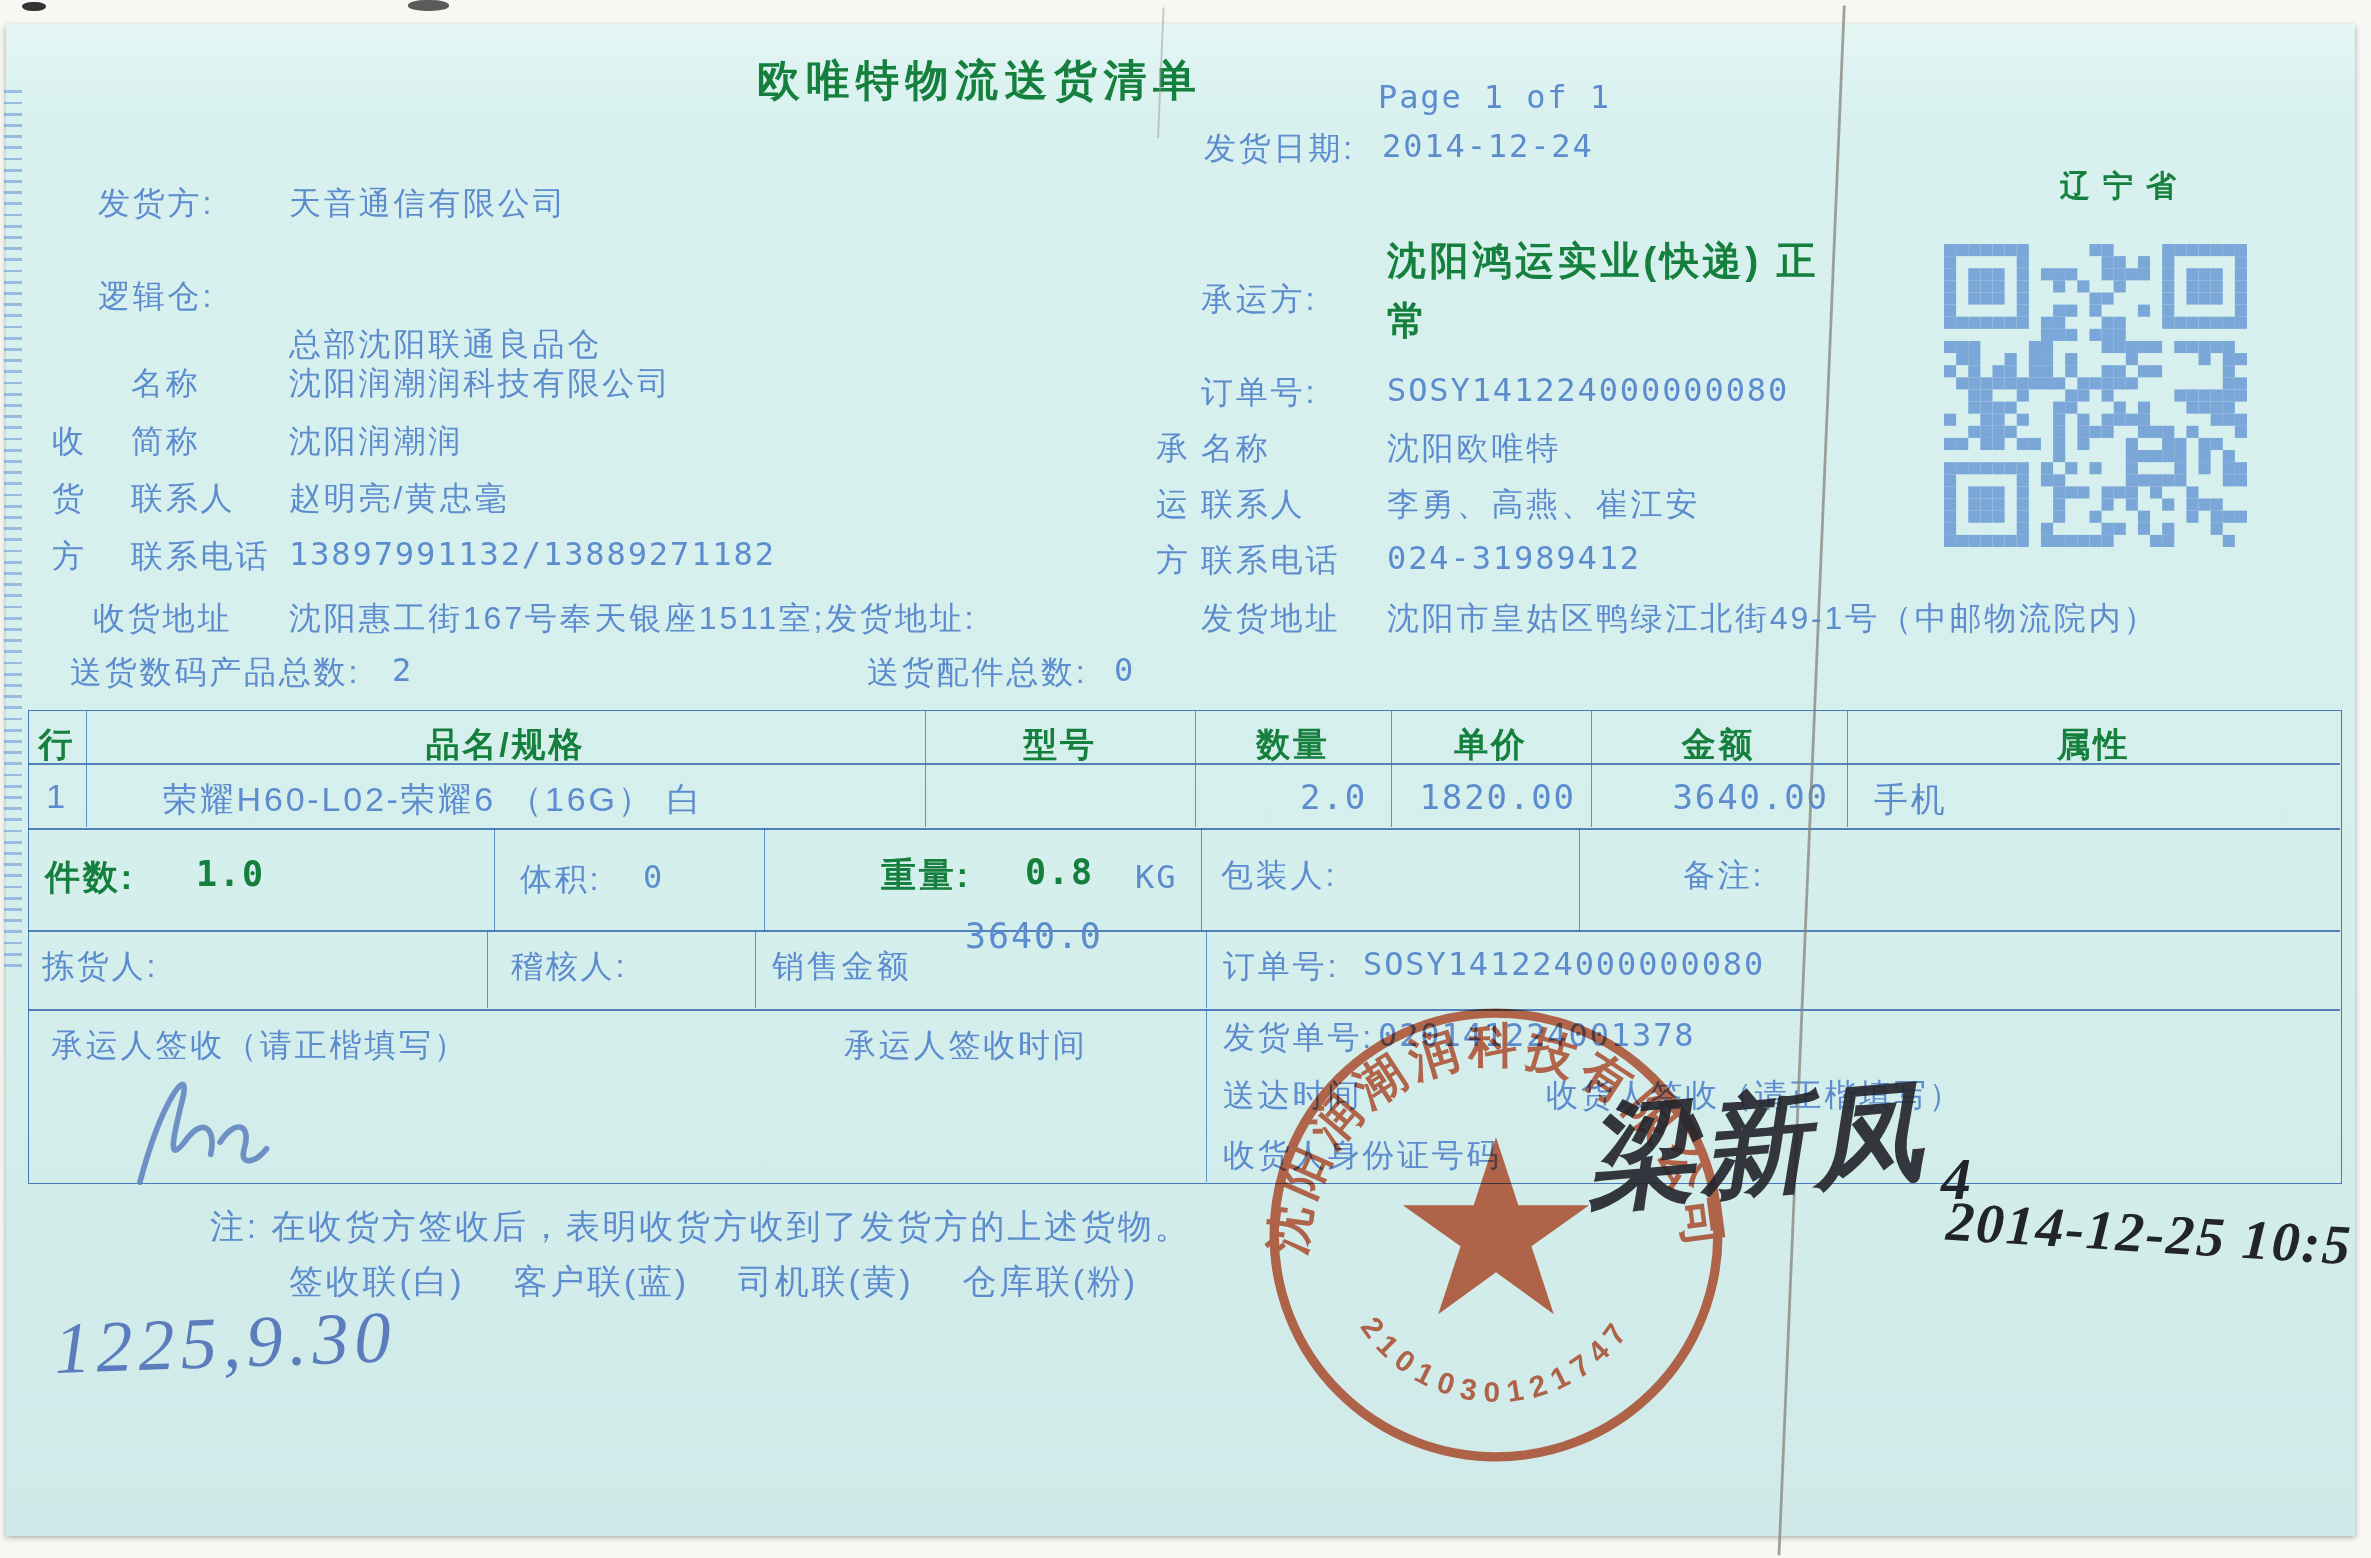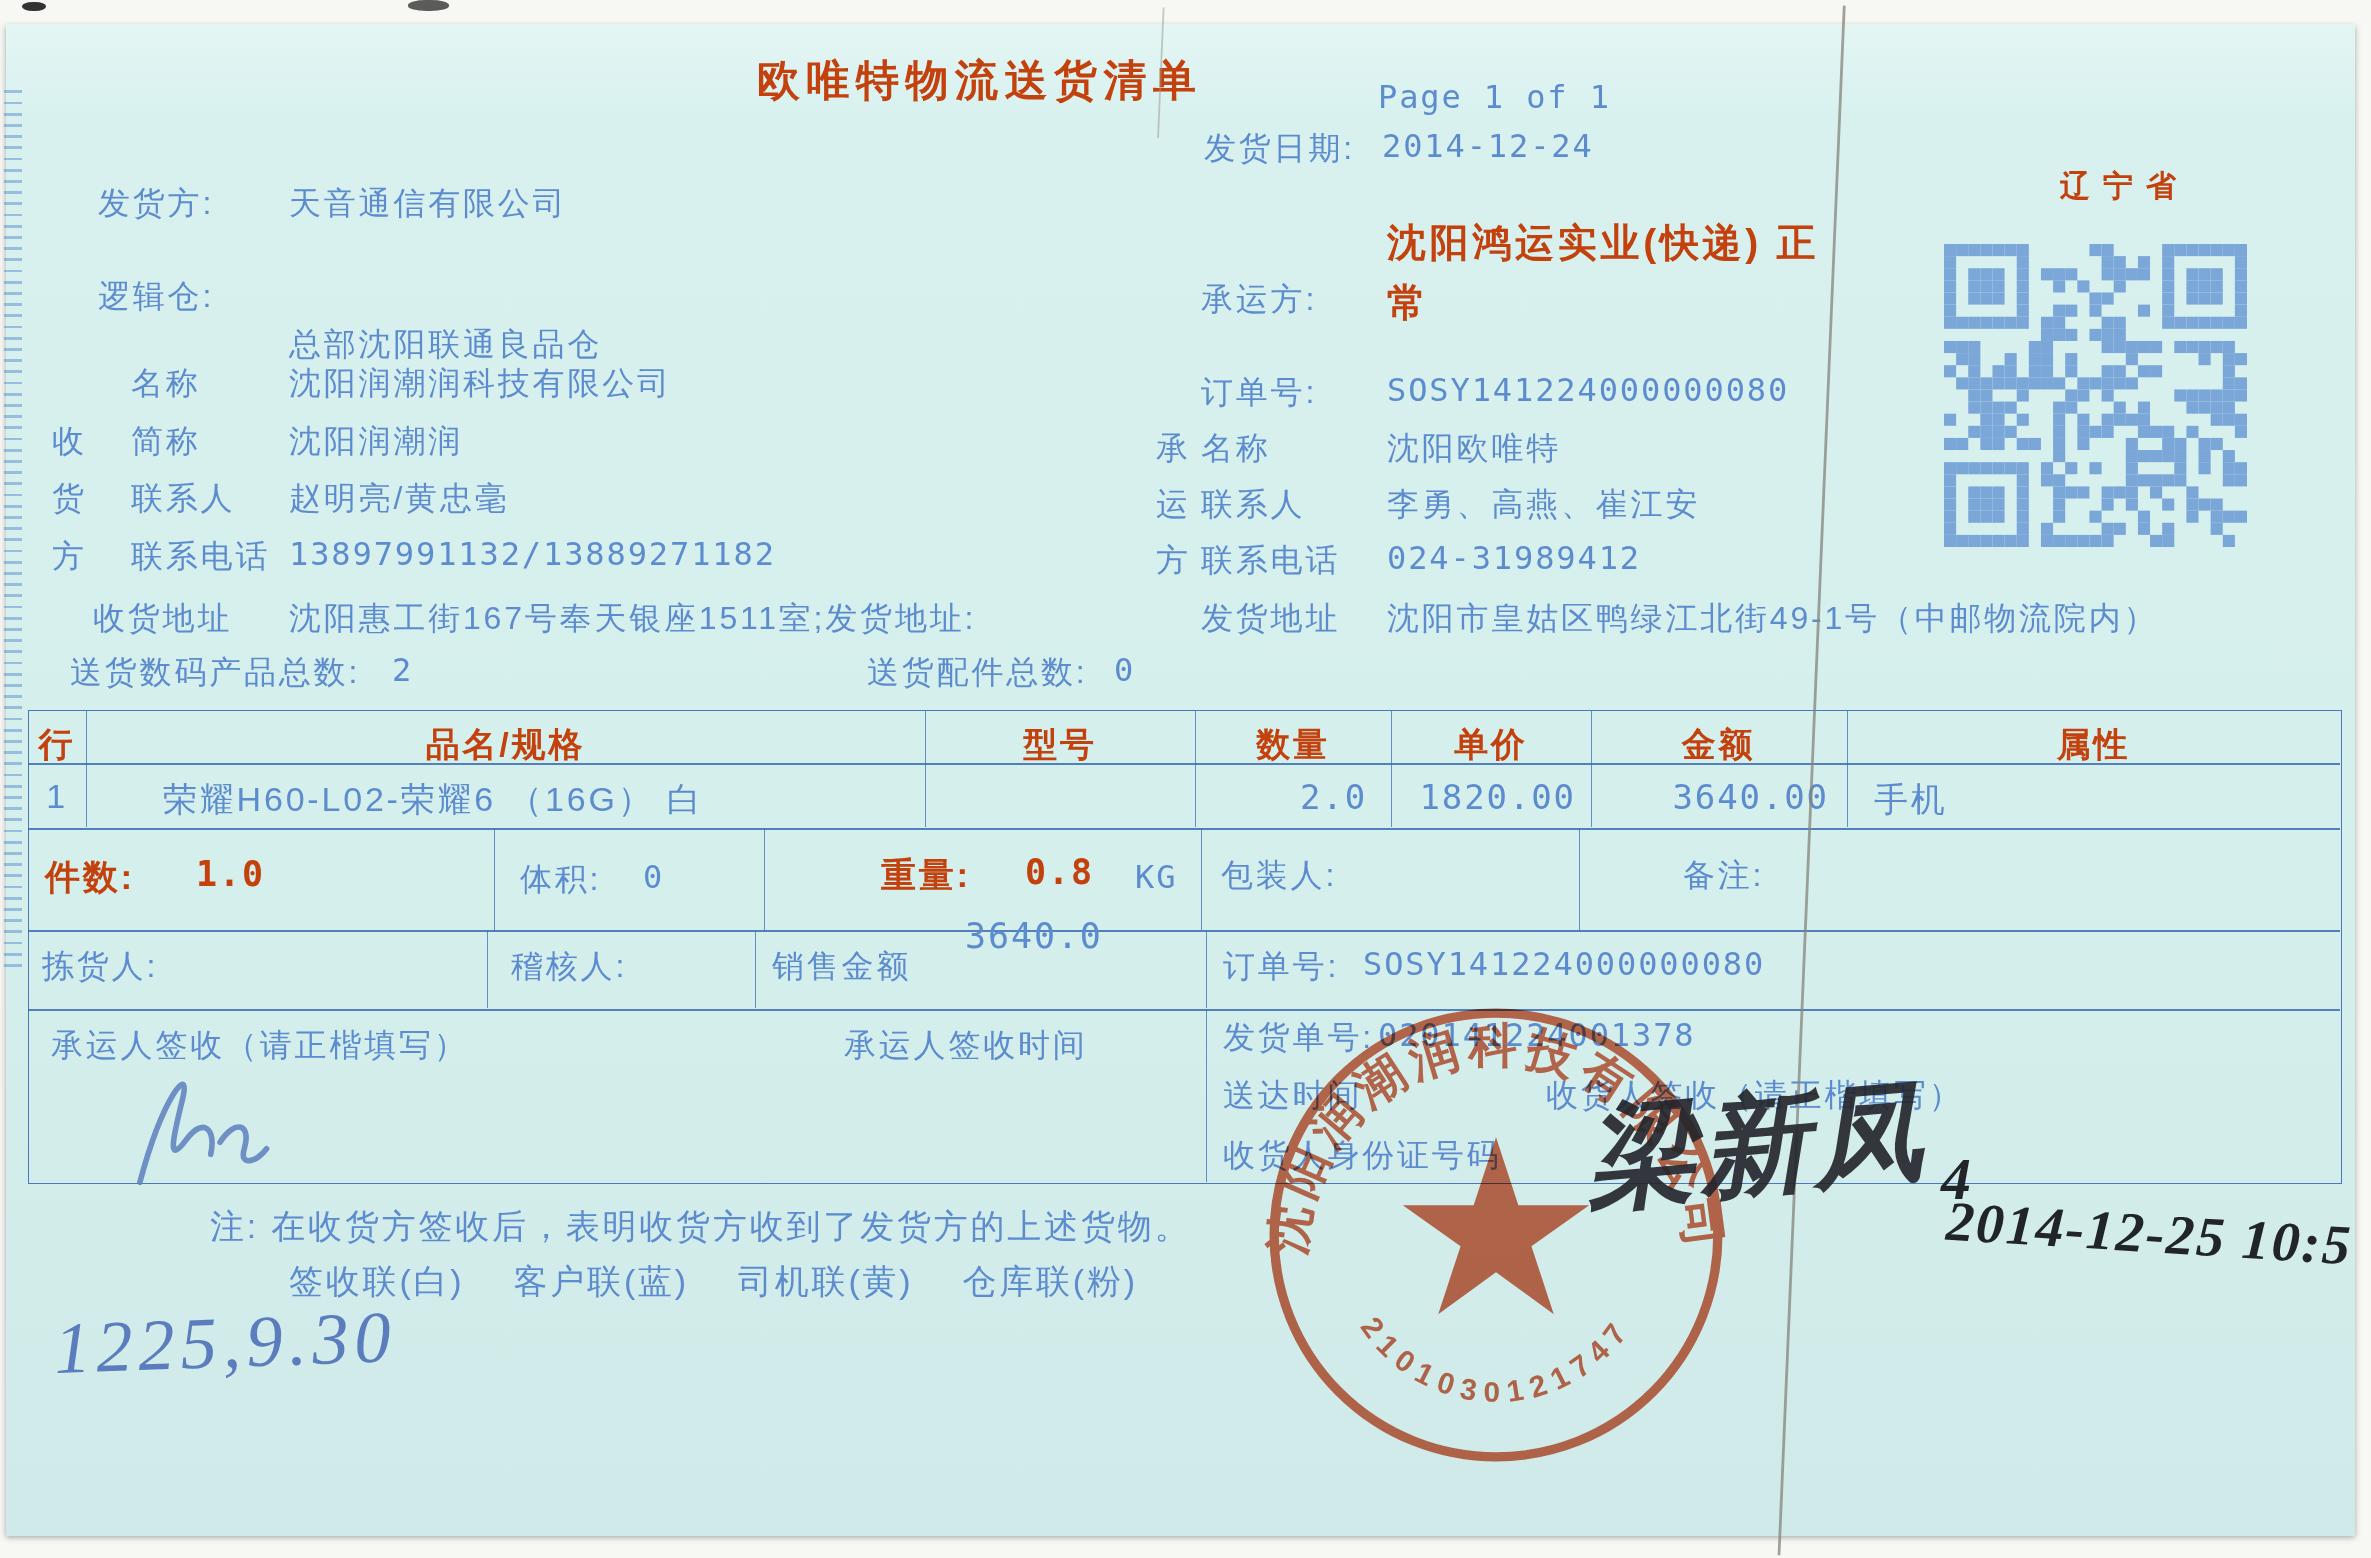--- a/index.html
+++ b/index.html
@@ -2,21 +2,21 @@
 <html style="font-size:15px"><head>
 <meta charset="utf-8">
 <style>
   html,body{margin:0;padding:0;width:2372px;height:1559px;overflow:hidden;background:#f7f7f3;
     font-family:"Liberation Sans","DejaVu Sans",sans-serif;}
   .paper{position:absolute;left:5.6px;top:24px;width:2349px;height:1512px;
     background:linear-gradient(180deg,#e4f6f4 0%,#d8f1ef 6%,#d5efed 55%,#cfeae8 100%);
     box-shadow:0 1.9px 5.6px rgba(60,70,70,.45);}
   .abs{position:absolute;white-space:nowrap;}
   .p{color:#5d8cce;letter-spacing:2.8px;}
-  .pd{color:#c2410c;font-weight:600;letter-spacing:2.8px;}
+  .pd{color:#15803d;font-weight:600;letter-spacing:2.8px;}
   .mono{font-family:"DejaVu Sans Mono","Liberation Mono",monospace;letter-spacing:1.9px;}
   .s34{font-size:32px;} .s36{font-size:34px;} .s38{font-size:35px;} .s42{font-size:39px;}
   .s44{font-size:30px;} .s46{font-size:43px;}
   .ctr{text-align:center;} .rgt{text-align:right;}
   .vline{position:absolute;width:0;border-left:1.9px solid rgba(55,112,186,.75);}
   .hline{position:absolute;height:0;border-top:2.8px solid rgba(48,100,175,.8);}
   .tableframe{position:absolute;left:28px;top:710px;width:2312px;height:472px;
     border:1.9px solid rgba(48,100,175,.85);}
   .hand-blue{color:#5b7cbd;font-style:italic;font-family:"Liberation Serif","DejaVu Serif",serif;}
   .hand-black{color:#22242b;font-style:italic;font-weight:700;
@@ -58,21 +58,21 @@
 <div class="abs p s34 z10" style="left:131px;top:420px;">简称</div>
 <div class="abs p s34 z10" style="left:289px;top:420px;">沈阳润潮润</div>
 <div class="abs p s34 z10" style="left:131px;top:477px;">联系人</div>
 <div class="abs p s34 z10" style="left:289px;top:477px;">赵明亮/黄忠毫</div>
 <div class="abs p s34 z10" style="left:131px;top:535px;">联系电话</div>
 <div class="abs p s34 mono z10" style="left:289px;top:535px;">13897991132/13889271182</div>
 <div class="abs p s34 z10" style="left:93px;top:597px;">收货地址</div>
 <div class="abs p s34 z10" style="left:289px;top:597px;">沈阳惠工街167号奉天银座1511室;发货地址:</div>
 
 <div class="abs p s34 z10" style="left:1201px;top:278px;">承运方:</div>
-<div class="abs pd s42 z10" style="left:1387px;top:213px;width:466px;white-space:normal;line-height:1.55;letter-spacing:3.7px;">沈阳鸿运实业(快递) 正常</div>
+<div class="abs pd s42 z10" style="left:1387px;top:231px;width:466px;white-space:normal;line-height:1.55;letter-spacing:3.7px;">沈阳鸿运实业(快递) 正常</div>
 
 <div class="abs p s34 z10" style="left:1201px;top:371px;">订单号:</div>
 <div class="abs p s34 mono z10" style="left:1387px;top:371px;">SOSY141224000000080</div>
 
 <div class="abs p s34 z10" style="left:1156px;top:427px;">承</div>
 <div class="abs p s34 z10" style="left:1156px;top:483px;">运</div>
 <div class="abs p s34 z10" style="left:1156px;top:539px;">方</div>
 
 <div class="abs p s34 z10" style="left:1201px;top:427px;">名称</div>
 <div class="abs p s34 z10" style="left:1387px;top:427px;">沈阳欧唯特</div>

